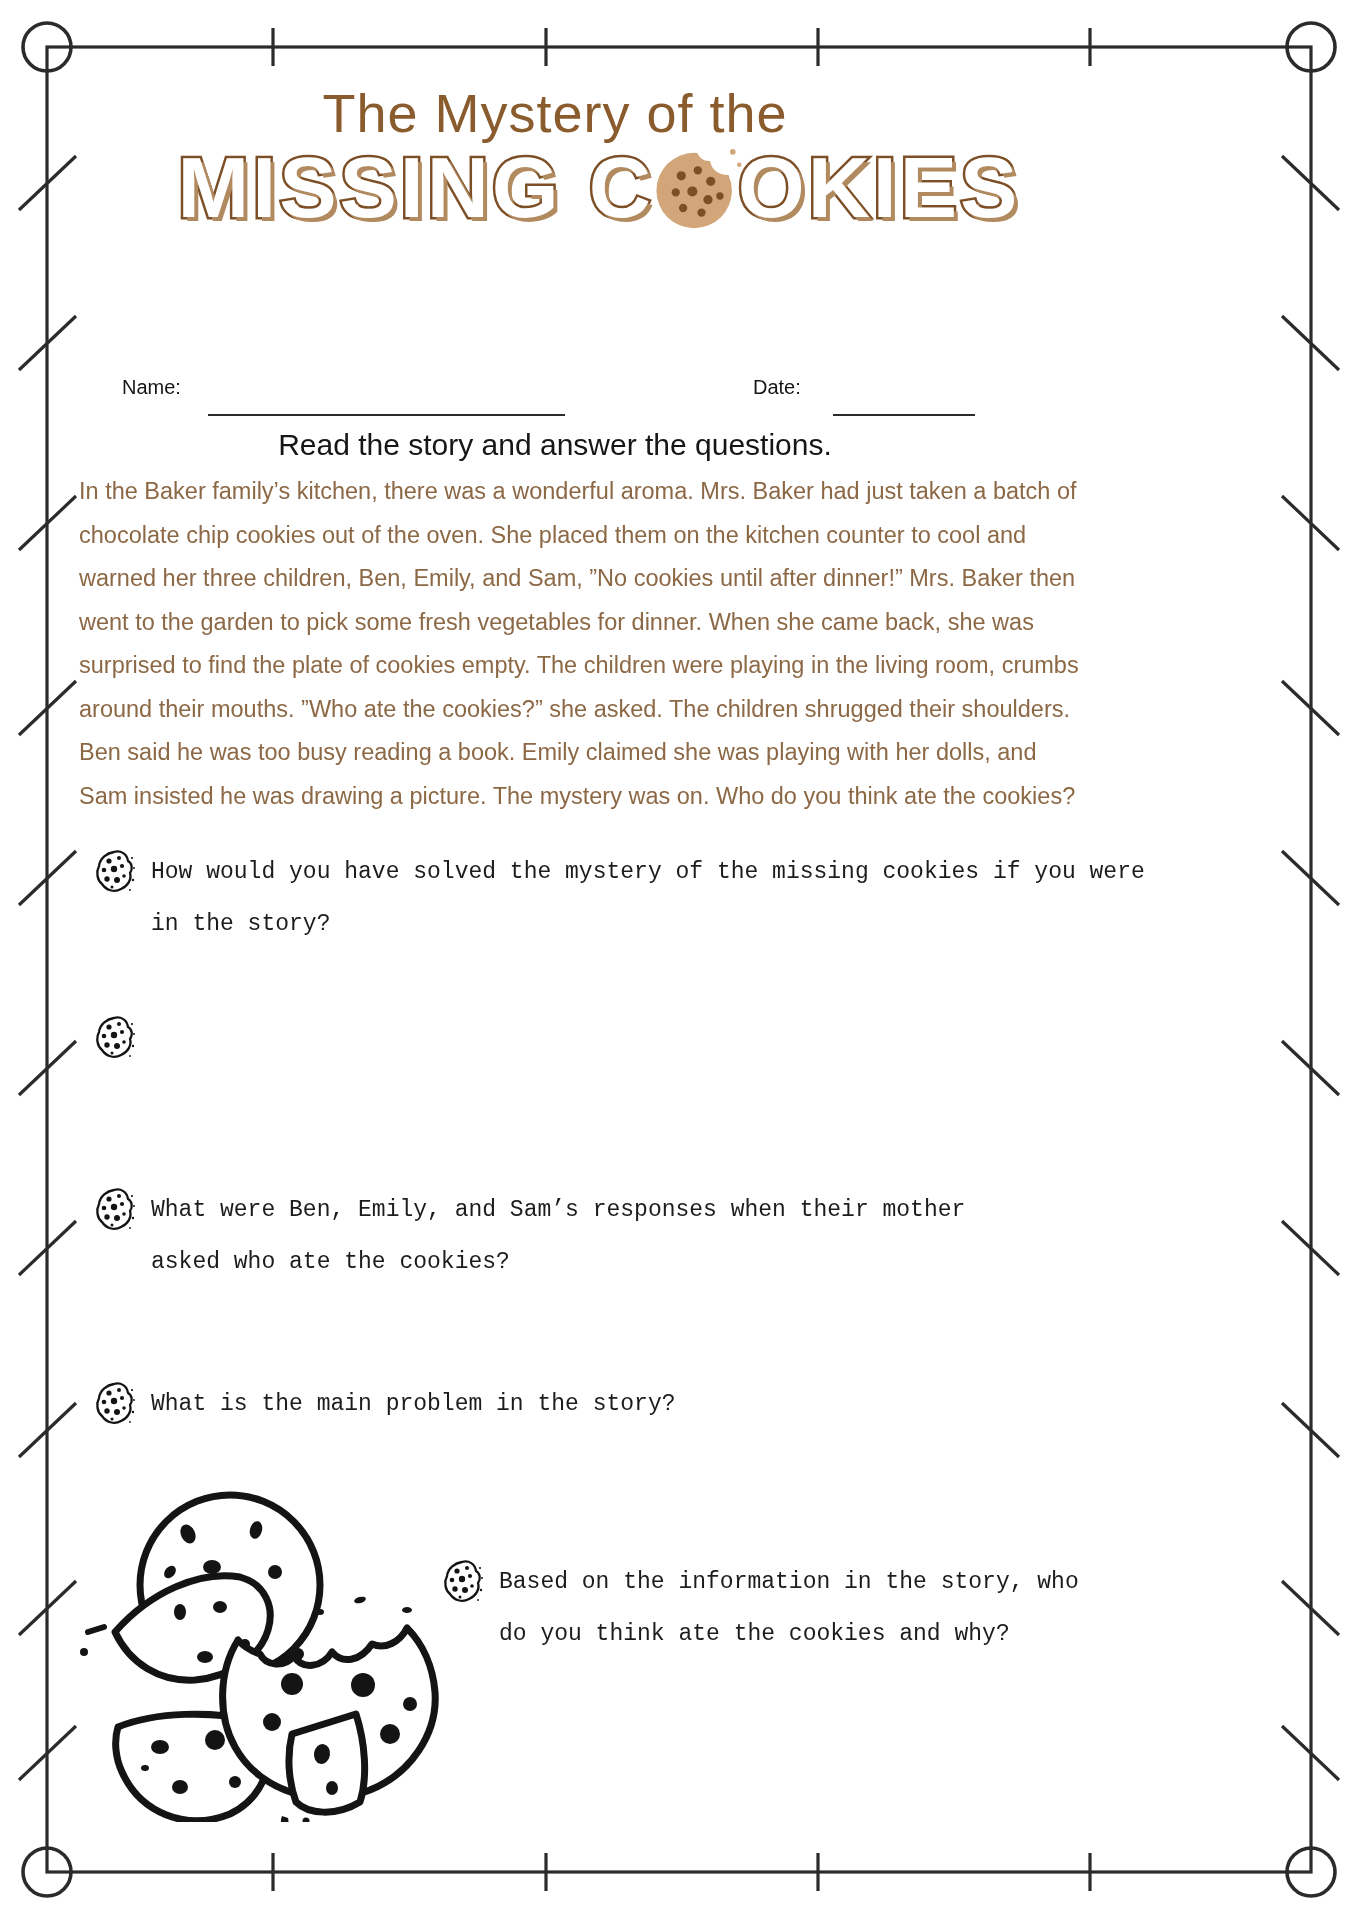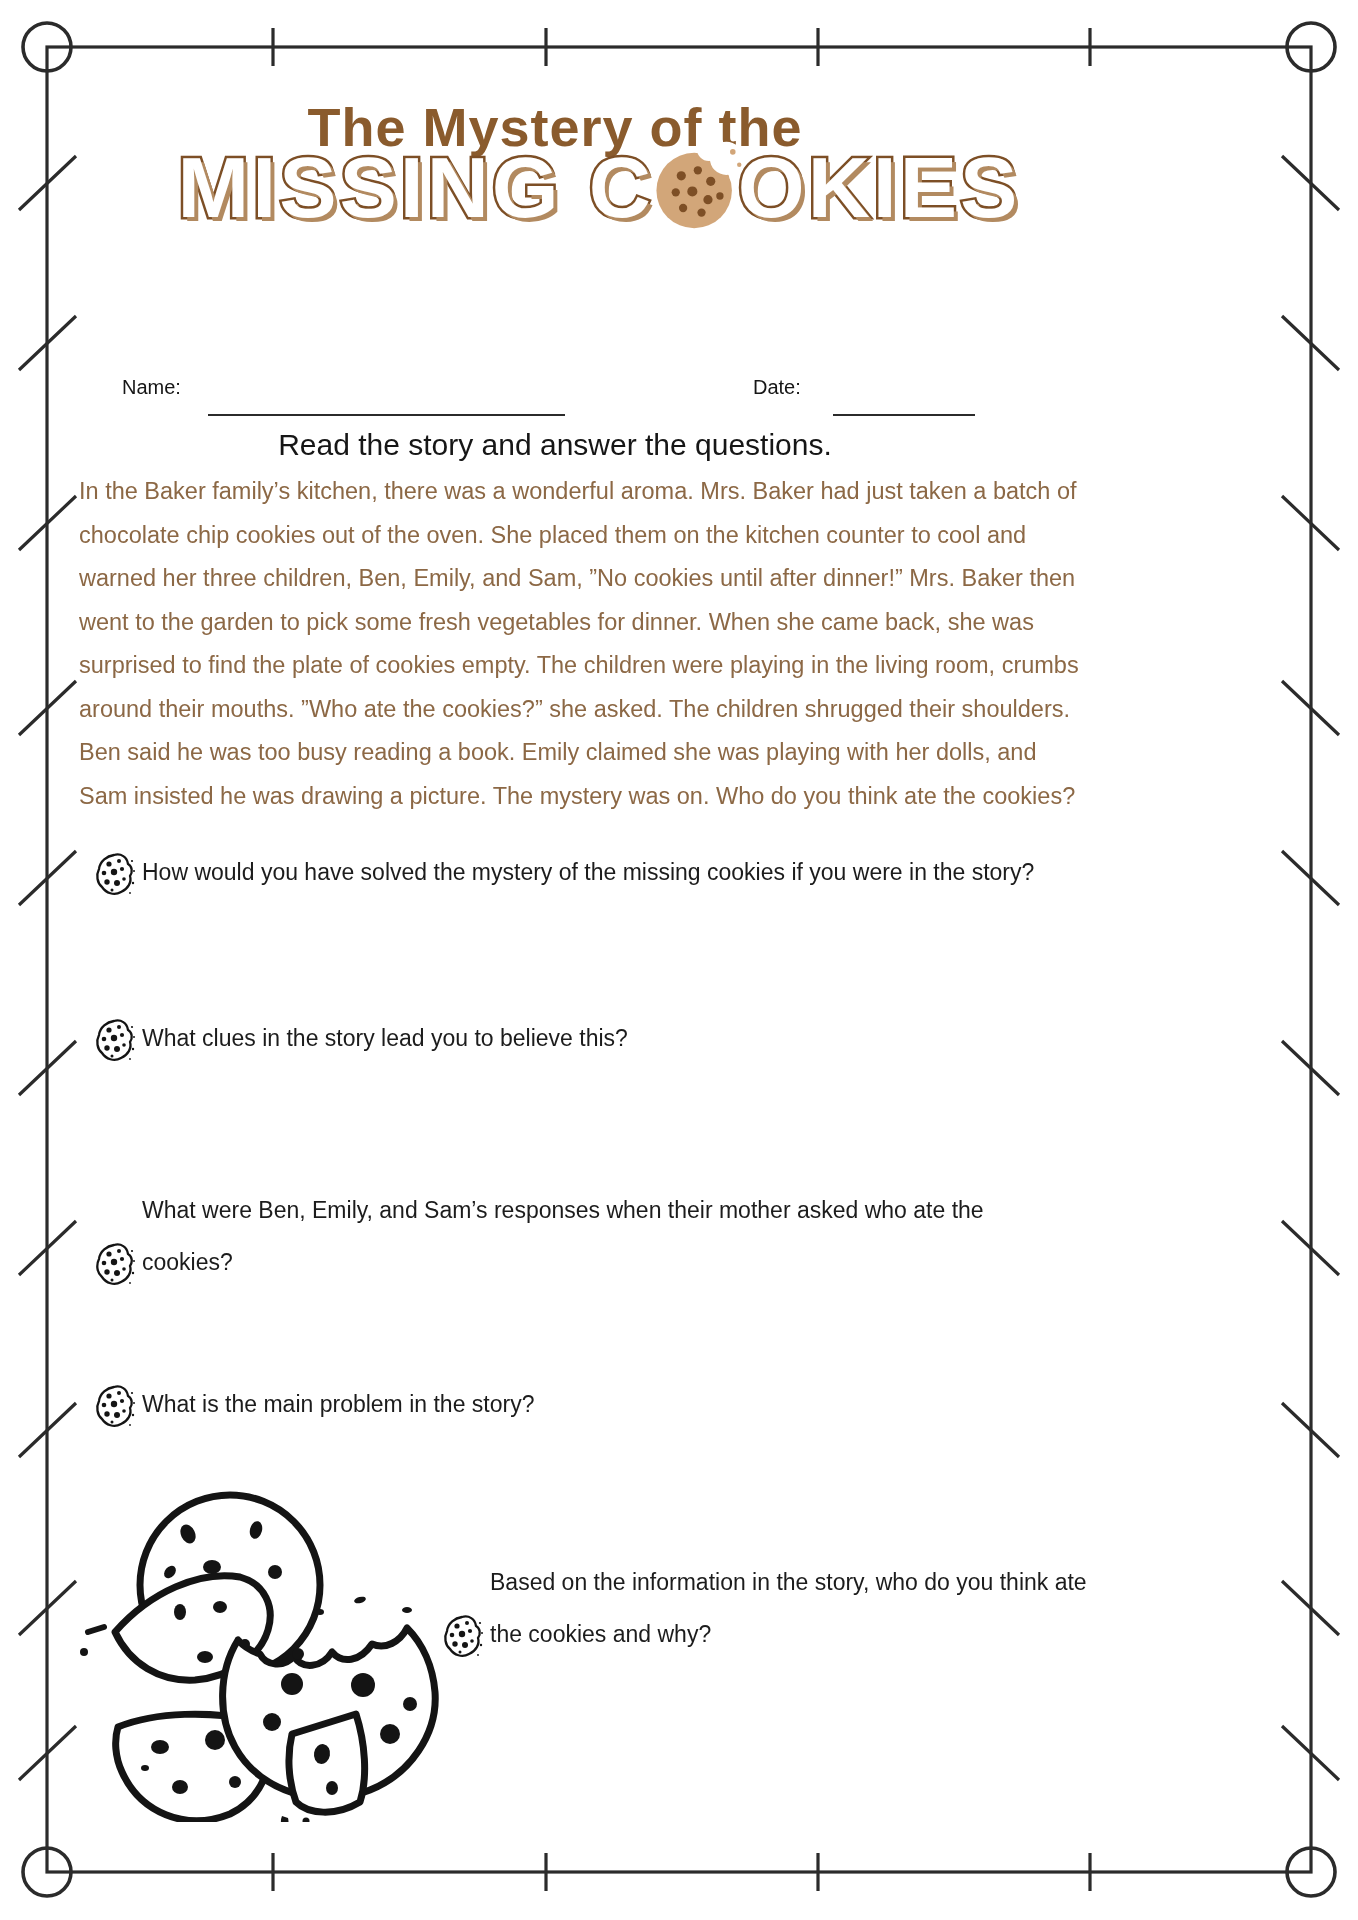--- a/index.html
+++ b/index.html
@@ -5,22 +5,22 @@
   html,body{margin:0;padding:0;}
   body{
     width:1358px;height:1920px;position:relative;background:#ffffff;
     font-family:"Liberation Sans",sans-serif;overflow:hidden;color:#1f1f1f;
   }
   .abs{position:absolute;}
   
   #frame{position:absolute;left:0;top:0;pointer-events:none;}
   
   .title1{
-    left:0;top:96px;width:1110px;text-align:center;
-    font-size:54px;font-weight:bold;color:#8A5B2D;letter-spacing:1px;
+    left:0;top:82px;width:1110px;text-align:center;
+    font-size:54px;font-weight:normal;color:#8A5B2D;letter-spacing:1px;
   }
   .title2{
     left:0;top:138px;width:1118px;text-align:center;
     font-size:86px;font-weight:bold;letter-spacing:3px;white-space:nowrap;
     color:#7D4F26;
     -webkit-text-fill-color:#ffffff;
     -webkit-text-stroke:5px #7D4F26;
     paint-order:stroke fill;
     text-shadow:4px 4px 0 #b28a60;
     margin-left:40px;
@@ -32,21 +32,21 @@
   
   .instruction{
     left:0;top:428px;width:1110px;text-align:center;font-size:30px;color:#161616;
   }
   
   .story{
     left:79px;top:470px;width:1000px;
     font-size:23.5px;line-height:43.5px;color:#8C6845;
   }
   
-  .question{display:flex;align-items:flex-end;gap:5px;}
+  .question{display:flex;align-items:flex-start;gap:14px;font-family:Liberation Mono, monospace;}
   .q-icon{flex:0 0 auto;margin-top:3px;}
   .q-text{font-size:23px;line-height:52px;color:#1c1c1c;}
   .q1{left:95px;top:846px;width:1080px;}
   .q2{left:95px;top:1012px;width:1000px;}
   .q3{left:95px;top:1184px;width:930px;}
   .q4{left:95px;top:1378px;width:1000px;}
   .q5{left:443px;top:1556px;width:660px;}
   .q3 .q-text{max-width:860px;}
   .q5 .q-text{max-width:600px;}
 </style>
@@ -194,21 +194,20 @@
 <div class="abs question q1">
   <svg class="q-icon" width="42" height="46">
       <use href="#sym-cookie-bullet"></use>
     </svg>
   <div class="q-text">How would you have solved the mystery of the missing cookies if you were in the story?</div>
 </div>
 <div class="abs question q2">
   <svg class="q-icon" width="42" height="46">
       <use href="#sym-cookie-bullet"></use>
     </svg>
-  <div class="q-text">What clues in the story lead you to believe this?</div>
 </div>
 <div class="abs question q3">
   <svg class="q-icon" width="42" height="46">
       <use href="#sym-cookie-bullet"></use>
     </svg>
   <div class="q-text">What were Ben, Emily, and Sam’s responses when their mother asked who ate the cookies?</div>
 </div>
 <div class="abs question q4">
   <svg class="q-icon" width="42" height="46">
       <use href="#sym-cookie-bullet"></use>

